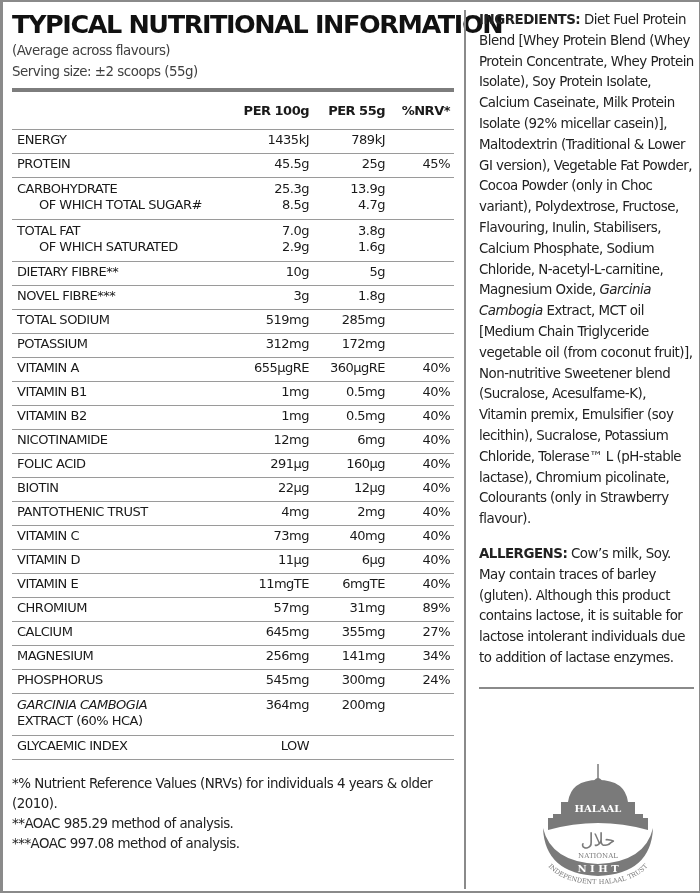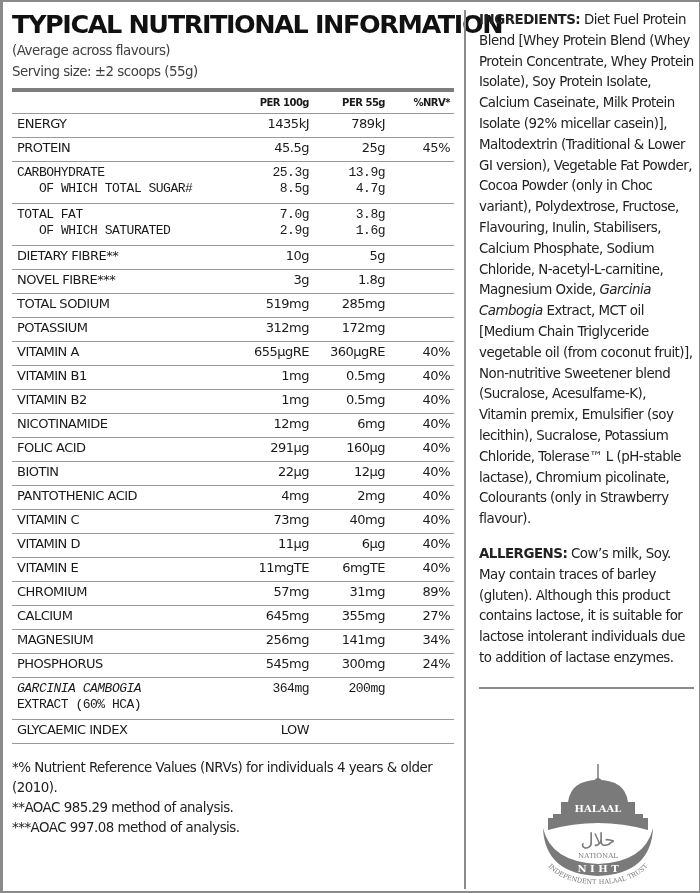--- a/index.html
+++ b/index.html
@@ -3,24 +3,24 @@
 <meta charset="utf-8">
 <style>
   html, body { margin: 0; padding: 0; background: #ffffff; }
   body { width: 700px; height: 893px; position: relative; overflow: hidden; font-family: "DejaVu Sans", sans-serif; color: #1a1a1a; }
   .frame { position: absolute; left: 0; top: 0; width: 696px; height: 889px; border: 2px solid #8a8a8a; border-left-width: 3px; background: #fff; }
   .left { position: absolute; left: 9px; top: 6px; width: 442px; }
   .title { font-family: "DejaVu Sans", sans-serif; font-weight: bold; font-size: 25.5px; letter-spacing: -1.4px; line-height: 32px; margin: 0; white-space: nowrap; color: #111; }
   .sub { font-size: 13.4px; line-height: 21px; letter-spacing: -0.5px; color: #404040; }
   .thickrule { height: 4px; background: #7d7d7d; margin-top: 6px; }
   table { width: 442px; border-collapse: collapse; font-size: 13px; letter-spacing: -0.5px; }
-  th { font-weight: bold; text-align: right; font-size: 10px; height: 21px; padding: 0; border-bottom: 1.5px solid #9a9a9a; }
+  th { font-weight: bold; text-align: right; font-size: 13px; height: 37px; padding: 0; border-bottom: 1.5px solid #9a9a9a; }
   td { padding: 0; vertical-align: top; line-height: 16px; border-bottom: 1.5px solid #9a9a9a; }
   tr.r1 td { height: 21px; padding-top: 2px; }
-  tr.r2 td { height: 38px; padding-top: 3px; font-family: Liberation Mono, monospace; }
+  tr.r2 td { height: 38px; padding-top: 3px; }
   td.name { padding-left: 5px; width: 205px; }
   td.v1 { text-align: right; width: 87px; }
   td.v2 { text-align: right; width: 76px; }
   td.v3 { text-align: right; padding-right: 4px; }
   .sub-name { padding-left: 22px; display: block; }
   .italic { font-style: italic; }
   .foot { font-size: 13.4px; line-height: 20px; letter-spacing: -0.5px; margin-top: 14px; color: #222; }
   .vline { position: absolute; left: 461px; top: 8px; width: 2px; height: 879px; background: #8a8a8a; }
   .right { position: absolute; left: 476px; top: 8px; width: 218px; font-size: 13.4px; line-height: 20.8px; letter-spacing: -0.5px; color: #222; }
   .right b { font-weight: bold; }
@@ -243,21 +243,21 @@
             </td>
             <td class="v2">
               <span style="display: block;">12μg</span>
             </td>
             <td class="v3">
               <span style="display: block;">40%</span>
             </td>
           </tr>
           <tr class="r1">
             <td class="name">
-              <span style="display: block;">PANTOTHENIC ACID</span>
+              <span style="display: block;">PANTOTHENIC TRUST</span>
             </td>
             <td class="v1">
               <span style="display: block;">4mg</span>
             </td>
             <td class="v2">
               <span style="display: block;">2mg</span>
             </td>
             <td class="v3">
               <span style="display: block;">40%</span>
             </td>

